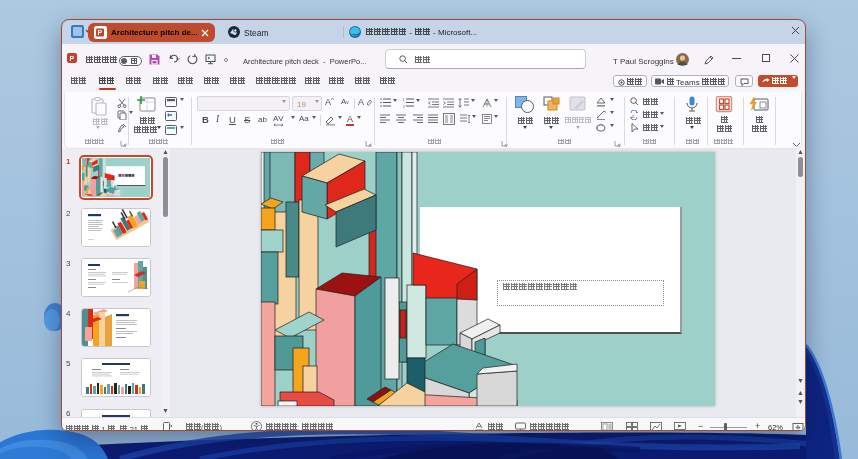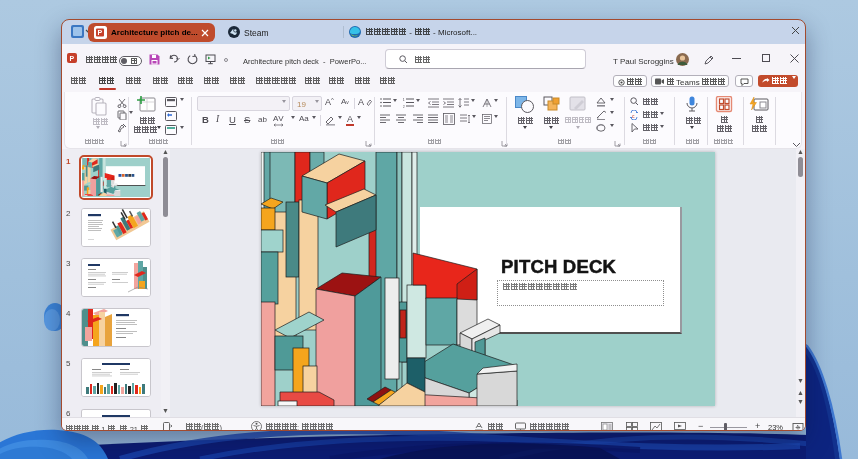--- a/index.html
+++ b/index.html
@@ -663,21 +663,20 @@
             <polygon points="216,222 256,219 256,254 216,254" fill="#d8d8d8"></polygon>
             <polygon points="216,222 256,219 256,212 222,216" fill="#f2f2f2"></polygon>
 
             <rect x="124" y="126" width="14" height="101" fill="#ededed"></rect>
             <polygon points="146,206 164,206 164,240 146,231" fill="#1d5f68"></polygon>
             <polygon points="106,247 124,235 130,238 112,250" fill="#8e1111"></polygon>
             <polygon points="112,250 130,238 136,241 118,253" fill="#f5a51d"></polygon>
             <polygon points="118,253 146,231 164,240 164,254 118,254" fill="#f6d2a0"></polygon>
             </g>
           </svg>
-          <div class="abs" style="left:240px;top:104px;font-size:18.5px;font-weight:bold;color:#141414;letter-spacing:0.2px;font-family:'Liberation Sans';-webkit-text-stroke:0.5px #141414">PITCH DECK</div>
           <div class="abs" style="left:236px;top:128px;width:167px;height:26px;border:1px dotted #8f8f8f"></div>
           <span class="abs" style="left:241px;top:131px;color:#474747;opacity:.9"><span class="zh z8"></span><span class="zh z8"></span><span class="zh z8"></span><span class="zh z8"></span><span class="zh z8"></span><span class="zh z8"></span><span class="zh z8"></span><span class="zh z8"></span><span class="zh z8"></span></span>
         </div>
 
         <div class="abs" style="left:734px;top:0;width:9px;height:268px;background:#f1f0f5">
           <span class="abs" style="left:1px;top:-1px;font-size:7px;color:#555">▲</span>
           <div class="abs" style="left:2px;top:8px;width:5px;height:20px;background:#8f8d95;border-radius:3px"></div>
           <span class="abs" style="left:1px;top:228px;font-size:7px;color:#555">▼</span>
           <span class="abs" style="left:1px;top:240px;font-size:7px;color:#555">▲</span>
           <span class="abs" style="left:1px;top:249px;font-size:7px;color:#555">▼</span>
@@ -723,21 +722,21 @@
           </svg>
         <svg class="abs" style="left:612px;top:4px" width="12" height="10" viewBox="0 0 12 10">
             <rect x="0.5" y="0.5" width="11" height="7" fill="none" stroke="#555" stroke-width="0.8"></rect>
             <path d="M4,2.5 L8,4 L4,5.5 z" fill="#555"></path>
             <path d="M4,9.5 h4" stroke="#555" stroke-width="0.8"></path>
           </svg>
         <span class="abs" style="left:636px;top:3px;font-size:9px;color:#444">−</span>
         <div class="abs" style="left:648px;top:9px;width:37px;height:1px;background:#9a98a0"></div>
         <div class="abs" style="left:662px;top:5px;width:3px;height:9px;background:#605e66;border-radius:1px"></div>
         <span class="abs" style="left:693px;top:3px;font-size:9px;color:#444">+</span>
-        <span class="abs" style="left:706px;top:5px;color:#333">23%</span>
+        <span class="abs" style="left:706px;top:5px;color:#333">62%</span>
         <svg class="abs" style="left:730px;top:3.5px" width="12" height="11" viewBox="0 0 12 11">
             <rect x="1" y="1.5" width="10" height="8" fill="none" stroke="#555" stroke-width="0.9"></rect>
             <path d="M4,5.5 h4 M4,5.5 l1.2,-1.2 M4,5.5 l1.2,1.2 M8,5.5 l-1.2,-1.2 M8,5.5 l-1.2,1.2 M6,3.5 v4 M6,3.5 l-1,-0 M6,3.5 l0,-0" stroke="#555" stroke-width="0.7"></path>
           </svg>
       </div>
     </div>
   </div>
 </div>
 
 </body></html>

